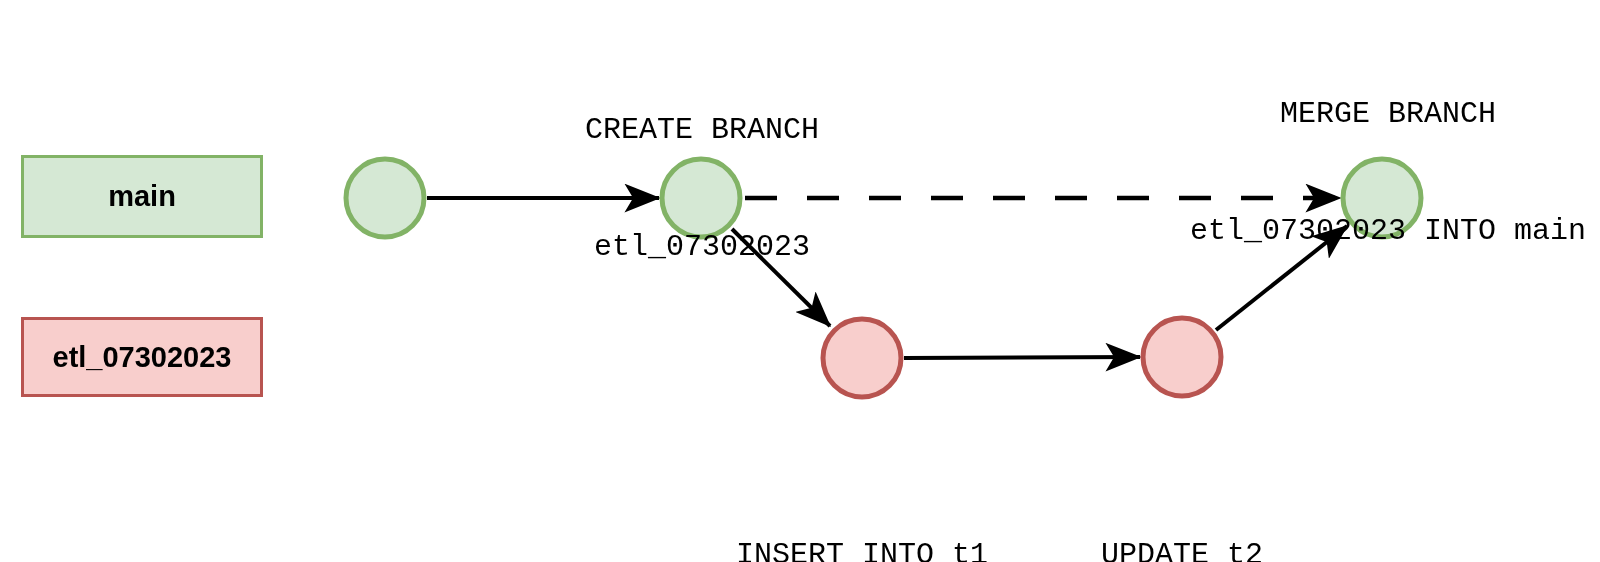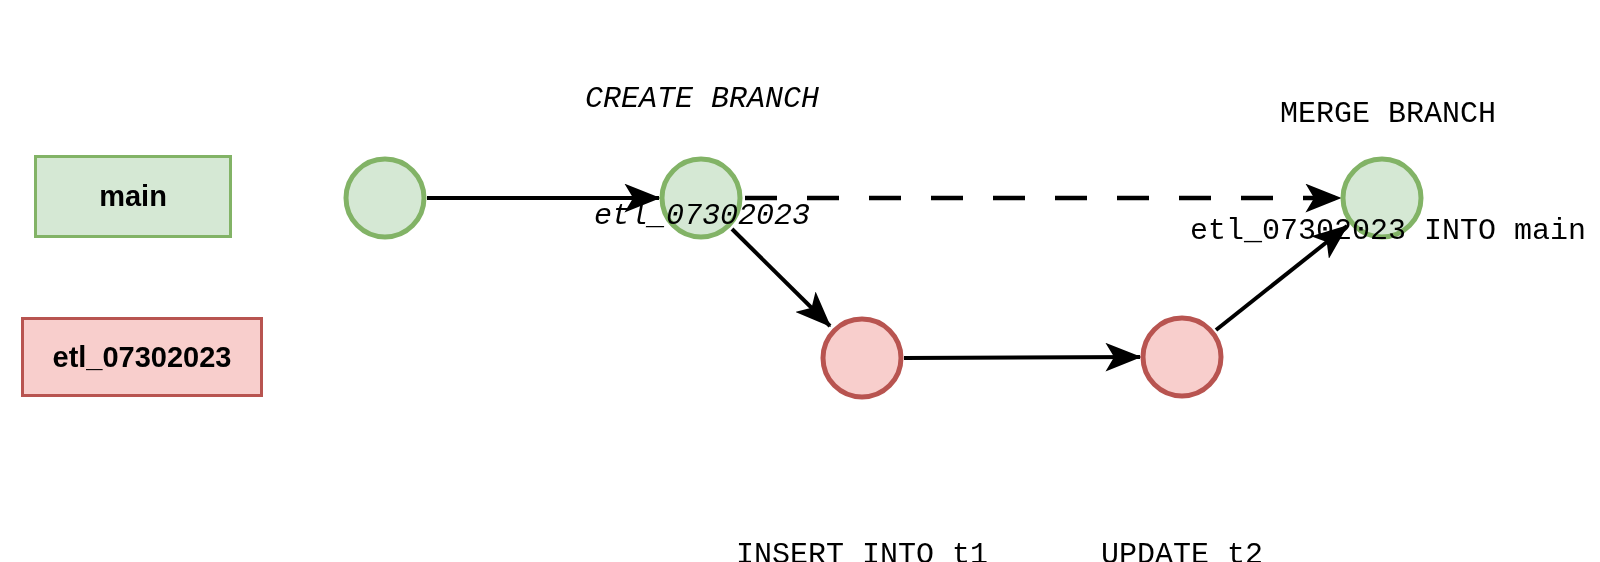--- a/index.html
+++ b/index.html
@@ -39,41 +39,41 @@
     box-sizing: border-box;
     border: 3px solid;
     display: flex;
     align-items: center;
     justify-content: center;
     font-weight: bold;
     font-size: 29px;
     color: var(--text);
   }
   .box-main {
-    left: 34px; top: 155px; width: 198px; height: 83px;
+    left: 21px; top: 155px; width: 242px; height: 83px;
     background: var(--main-fill); border-color: var(--main-stroke);
   }
   .box-etl {
     left: 21px; top: 317px; width: 242px; height: 80px;
     background: var(--etl-fill); border-color: var(--etl-stroke);
   }
 
   .annotation {
     position: absolute;
     width: 500px;
     text-align: center;
     font-family: "Liberation Mono", "DejaVu Sans Mono", monospace;
     font-size: 30px;
     line-height: 39px;
     font-weight: 500;
     color: var(--text);
     white-space: pre;
   }
   .annotation span { display: block; }
-  .ann-create { left: 452px;  top: 2px; font-style: italic; }
+  .ann-create { left: 452px;  top: 33px; }
   .ann-merge  { left: 1138px; top: 17px; }
   .ann-insert { left: 612px;  top: 458px; }
   .ann-update { left: 932px;  top: 458px; }
 </style>
 </head>
 <body>
 
 <div class="canvas">
 
   <svg class="diagram-svg" width="1600" height="562" viewBox="0 0 1600 562">

